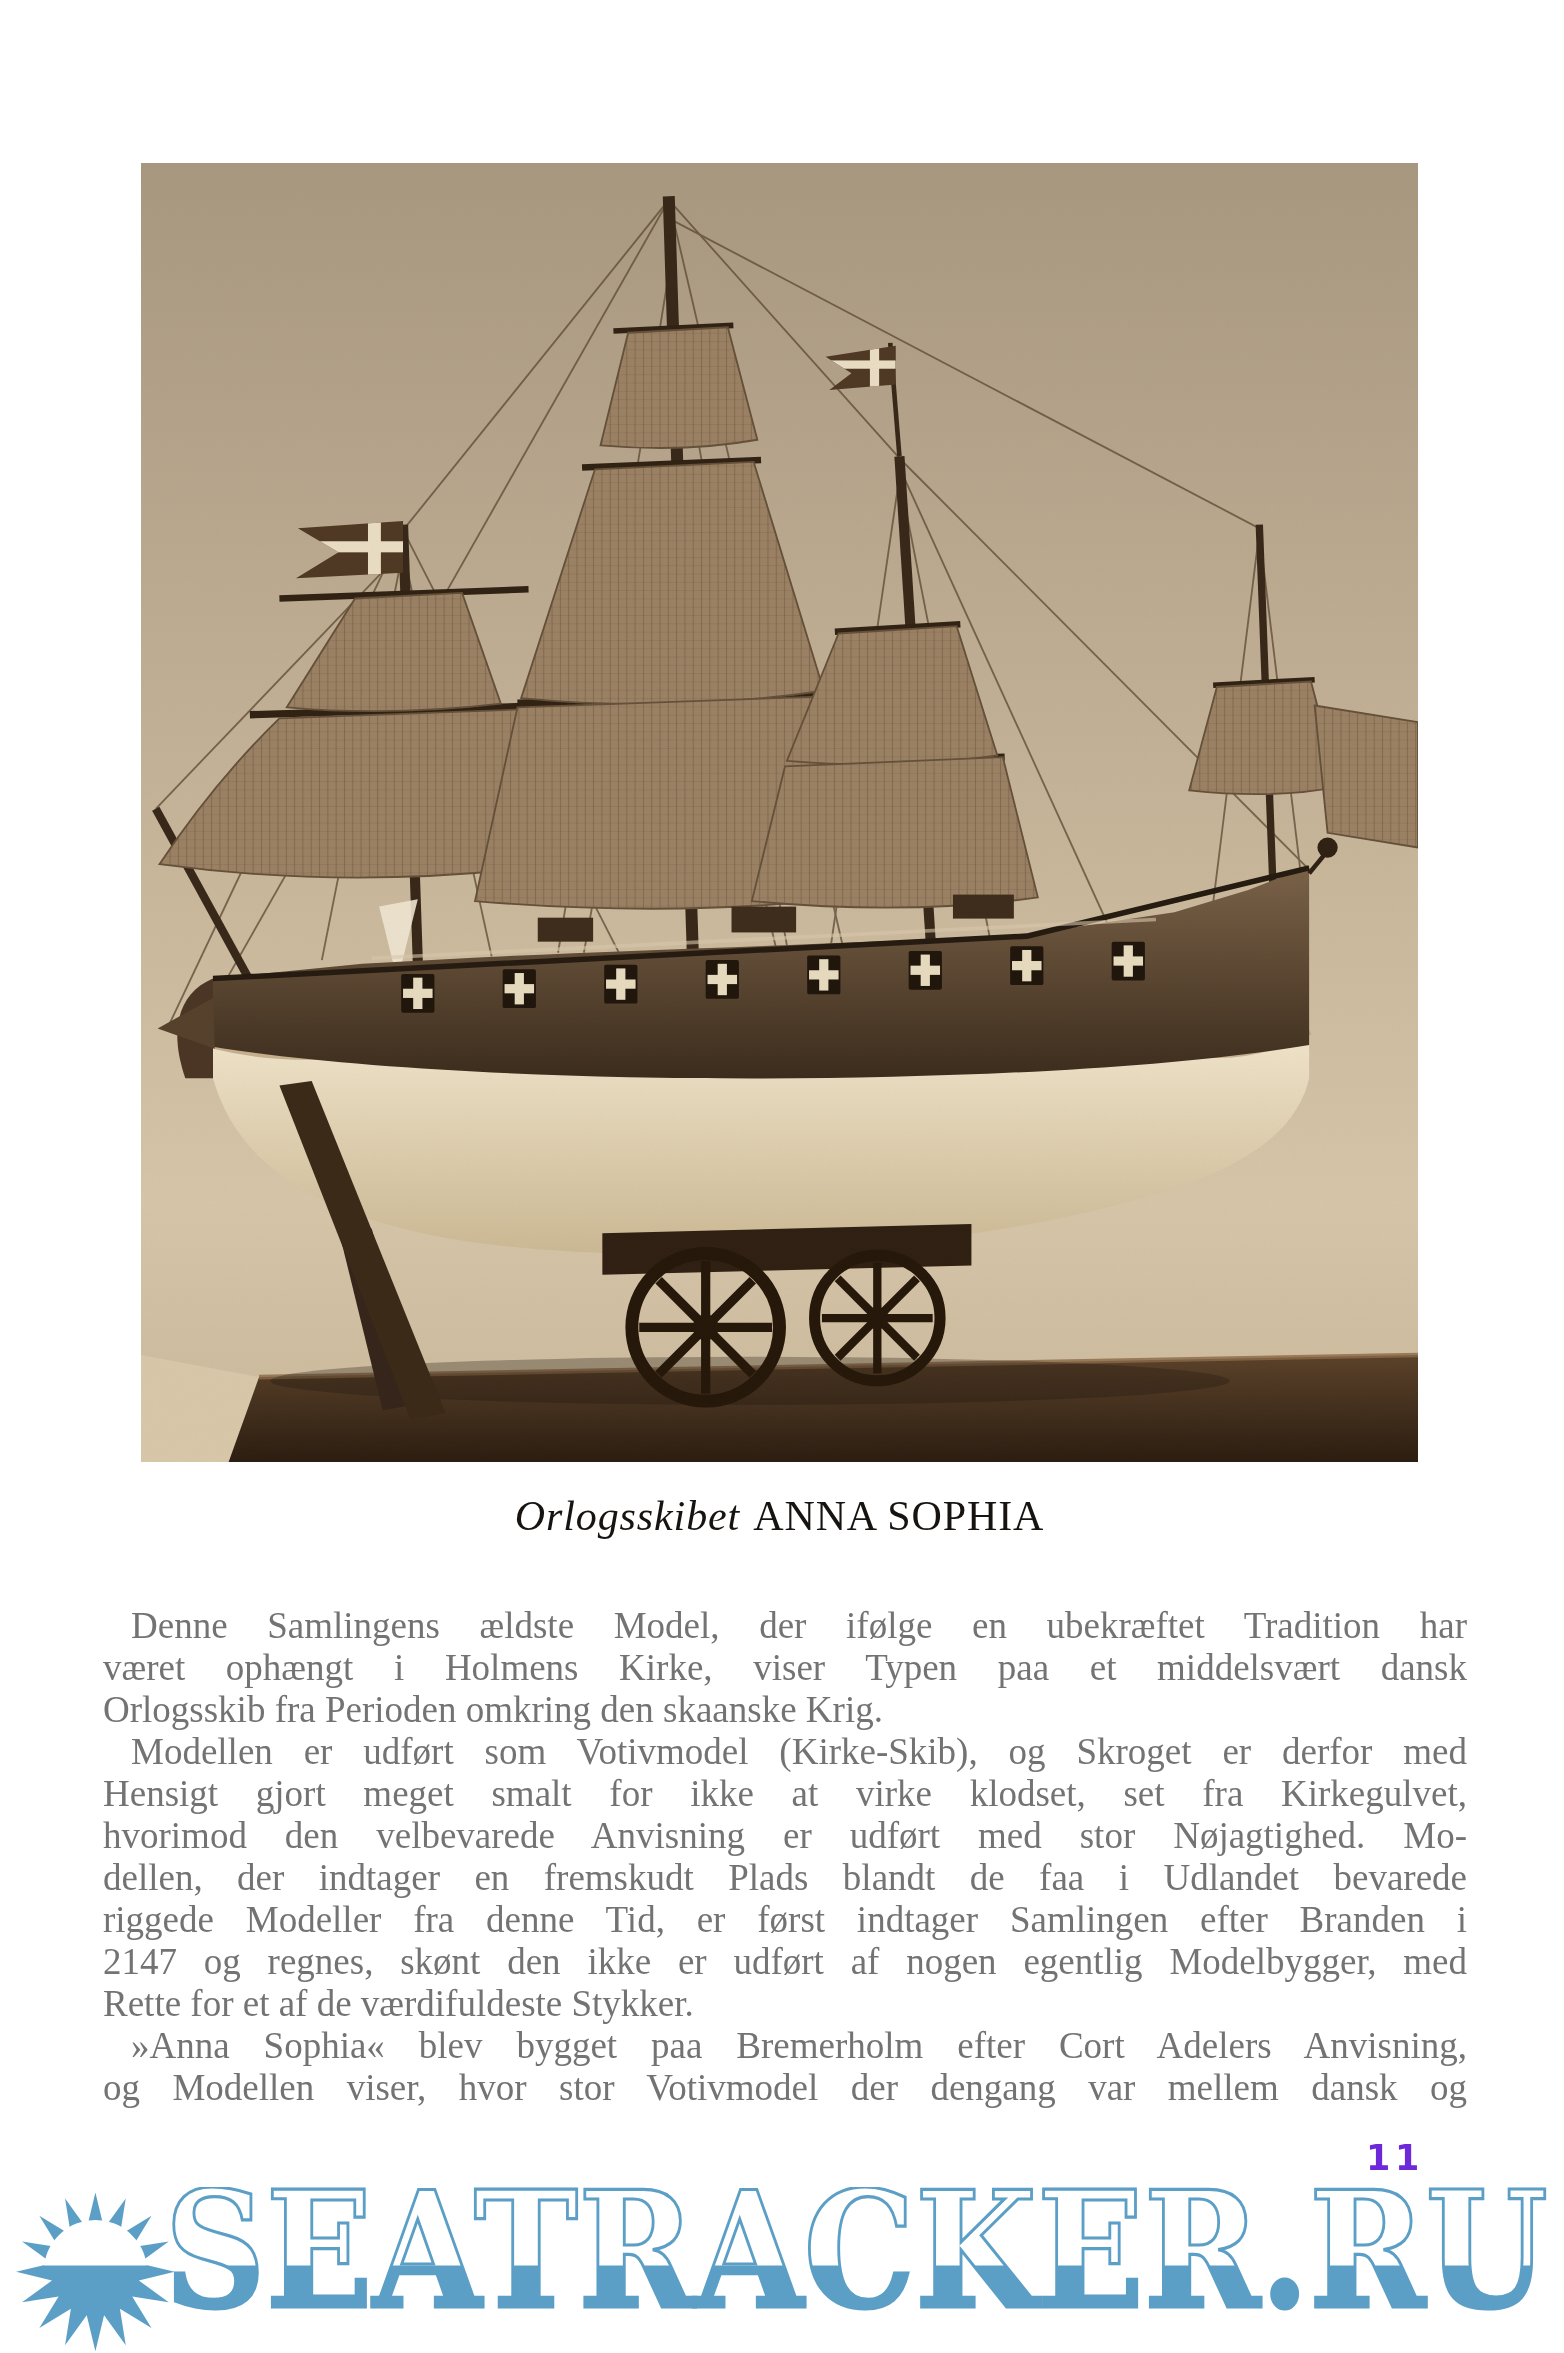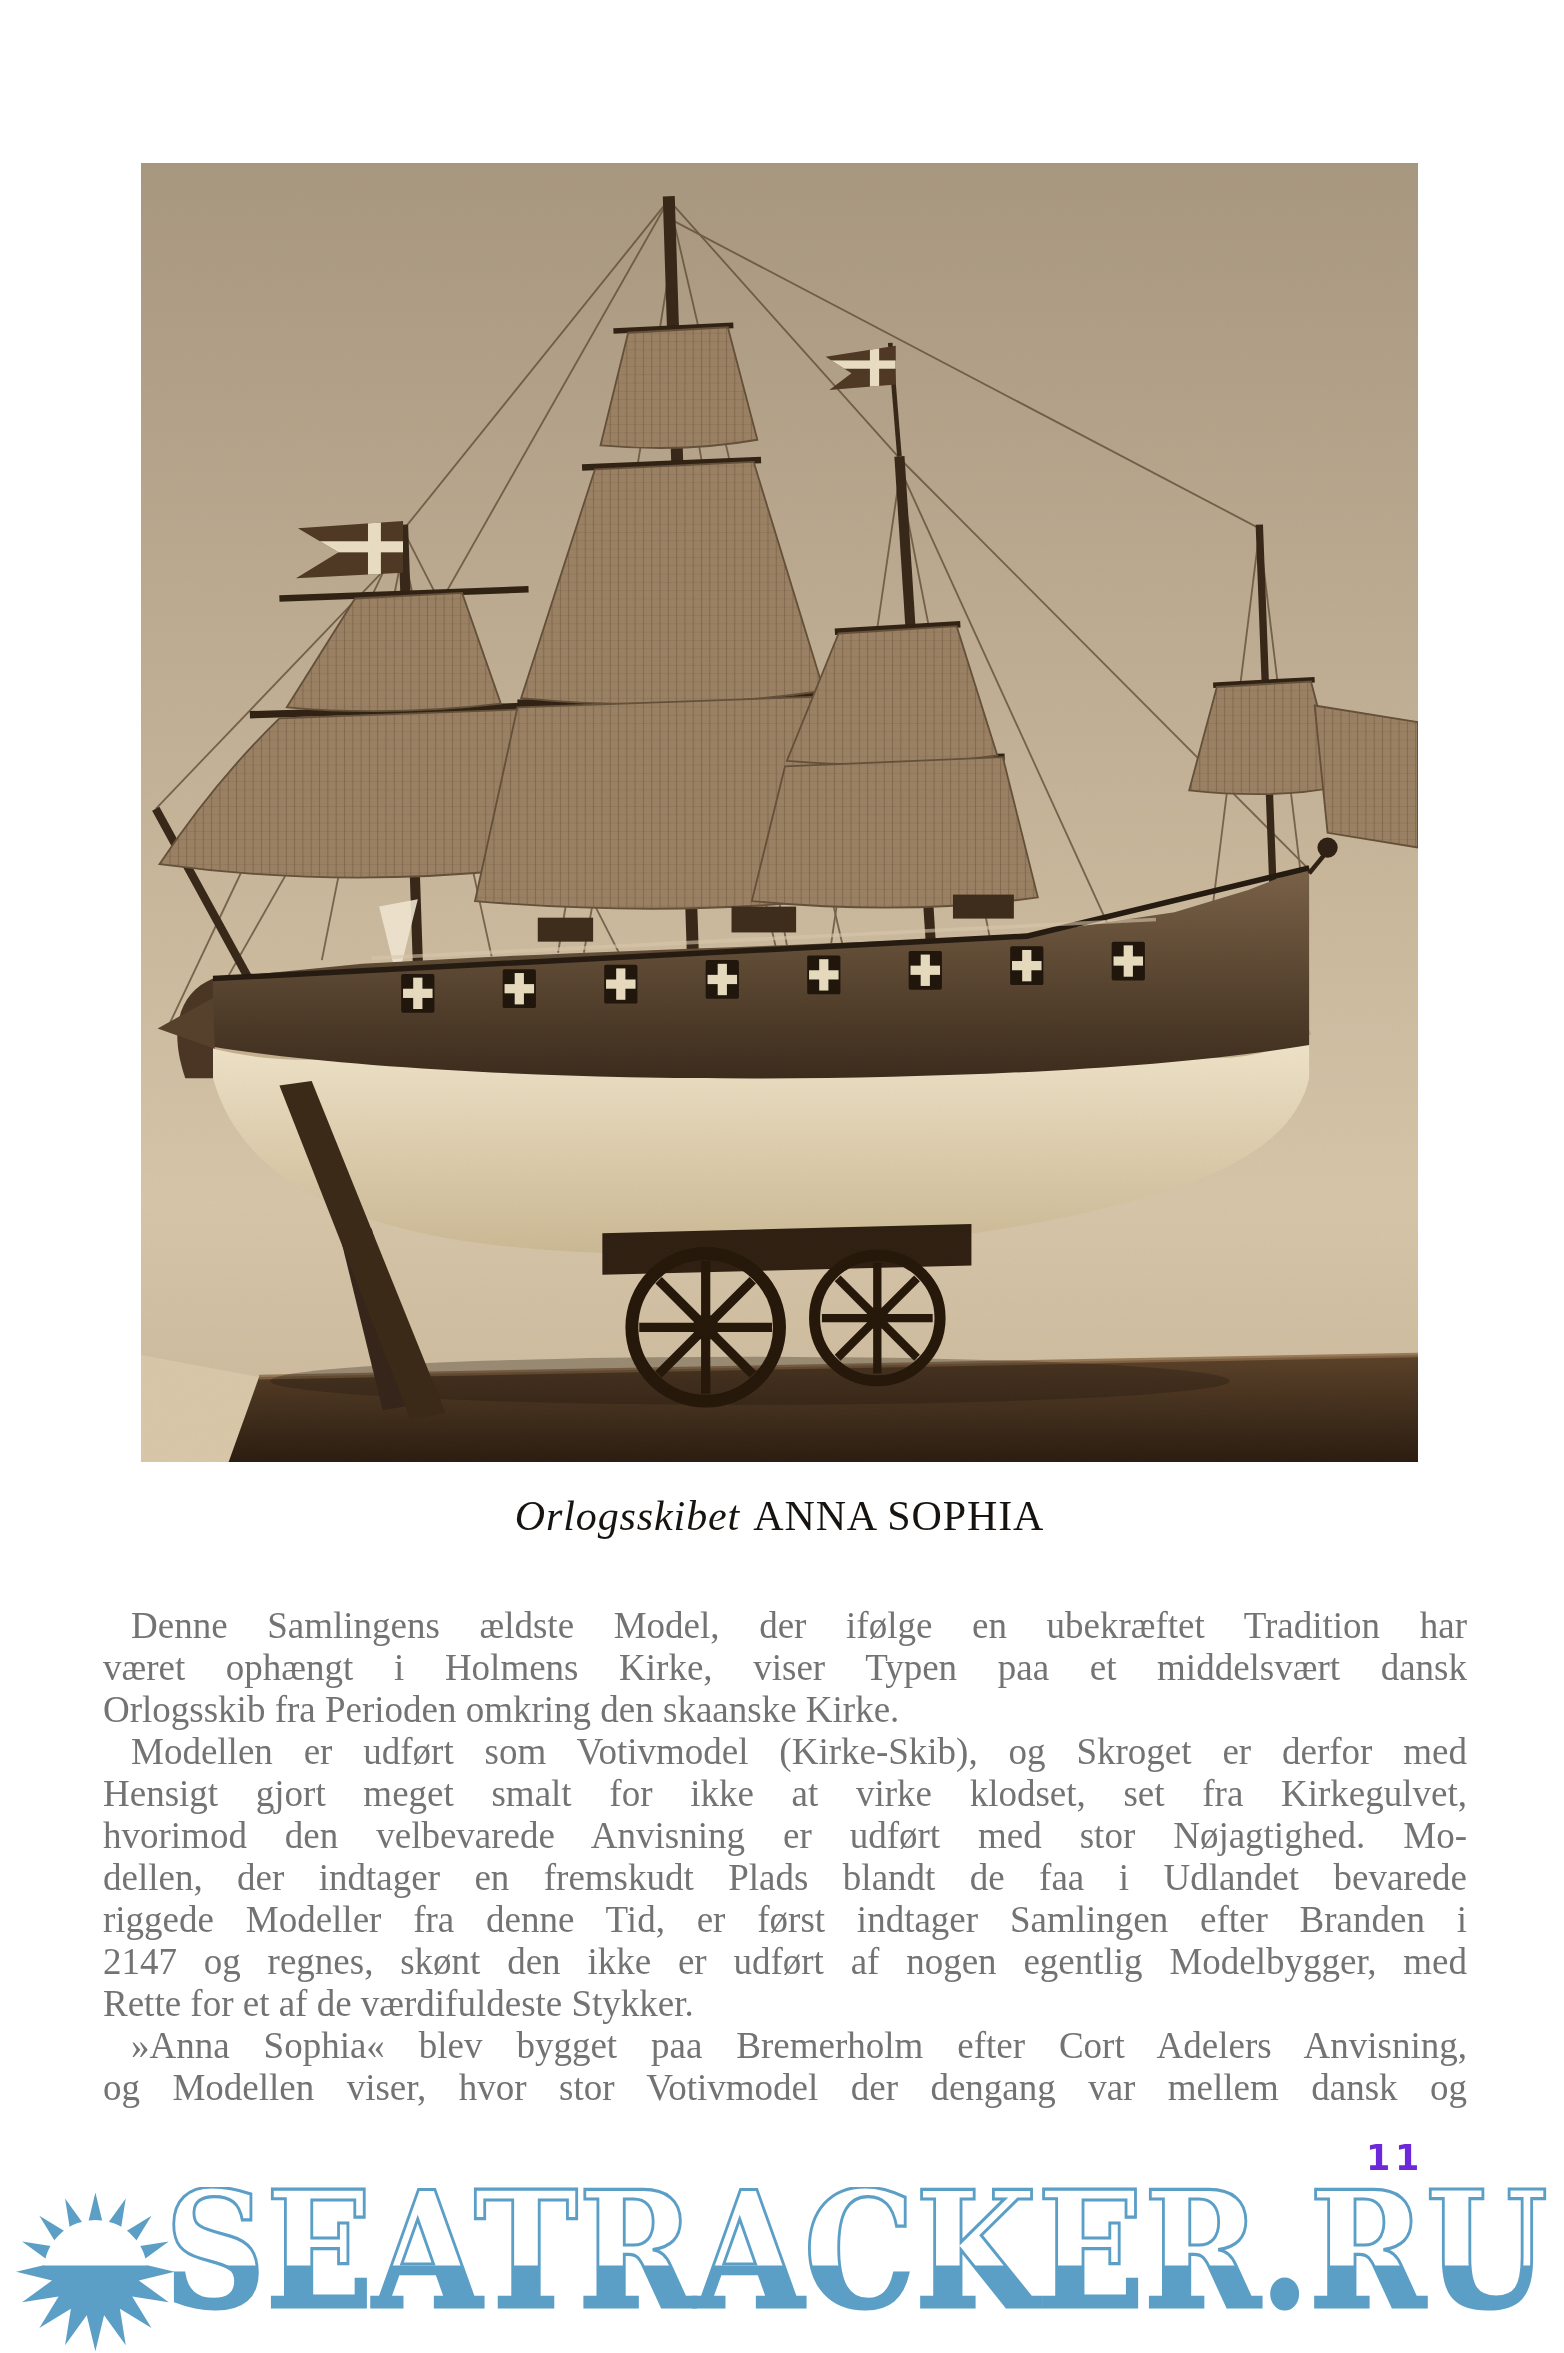--- a/index.html
+++ b/index.html
@@ -232,21 +232,21 @@
 
 <div class="caption">
   <div class="l1">
     <span class="it">Orlogsskibet</span><span>ANNA SOPHIA</span>
   </div>
 </div>
 
 <div class="bodytext">
   <div class="ln ind">Denne Samlingens ældste Model, der ifølge en ubekræftet Tradition har</div>
   <div class="ln">været ophængt i Holmens Kirke, viser Typen paa et middelsvært dansk</div>
-  <div class="ln end">Orlogsskib fra Perioden omkring den skaanske Kirke.</div>
+  <div class="ln end">Orlogsskib fra Perioden omkring den skaanske Krig.</div>
 
   <div class="ln ind">Modellen er udført som Votivmodel (Kirke-Skib), og Skroget er derfor med</div>
   <div class="ln">Hensigt gjort meget smalt for ikke at virke klodset, set fra Kirkegulvet,</div>
   <div class="ln">hvorimod den velbevarede Anvisning er udført med stor Nøjagtighed. Mo-</div>
   <div class="ln">dellen, der indtager en fremskudt Plads blandt de faa i Udlandet bevarede</div>
   <div class="ln">riggede Modeller fra denne Tid, er først indtager Samlingen efter Branden i</div>
   <div class="ln">2147 og regnes, skønt den ikke er udført af nogen egentlig Modelbygger, med</div>
   <div class="ln end">Rette for et af de værdifuldeste Stykker.</div>
 
   <div class="ln ind">»Anna Sophia« blev bygget paa Bremerholm efter Cort Adelers Anvisning,</div>

